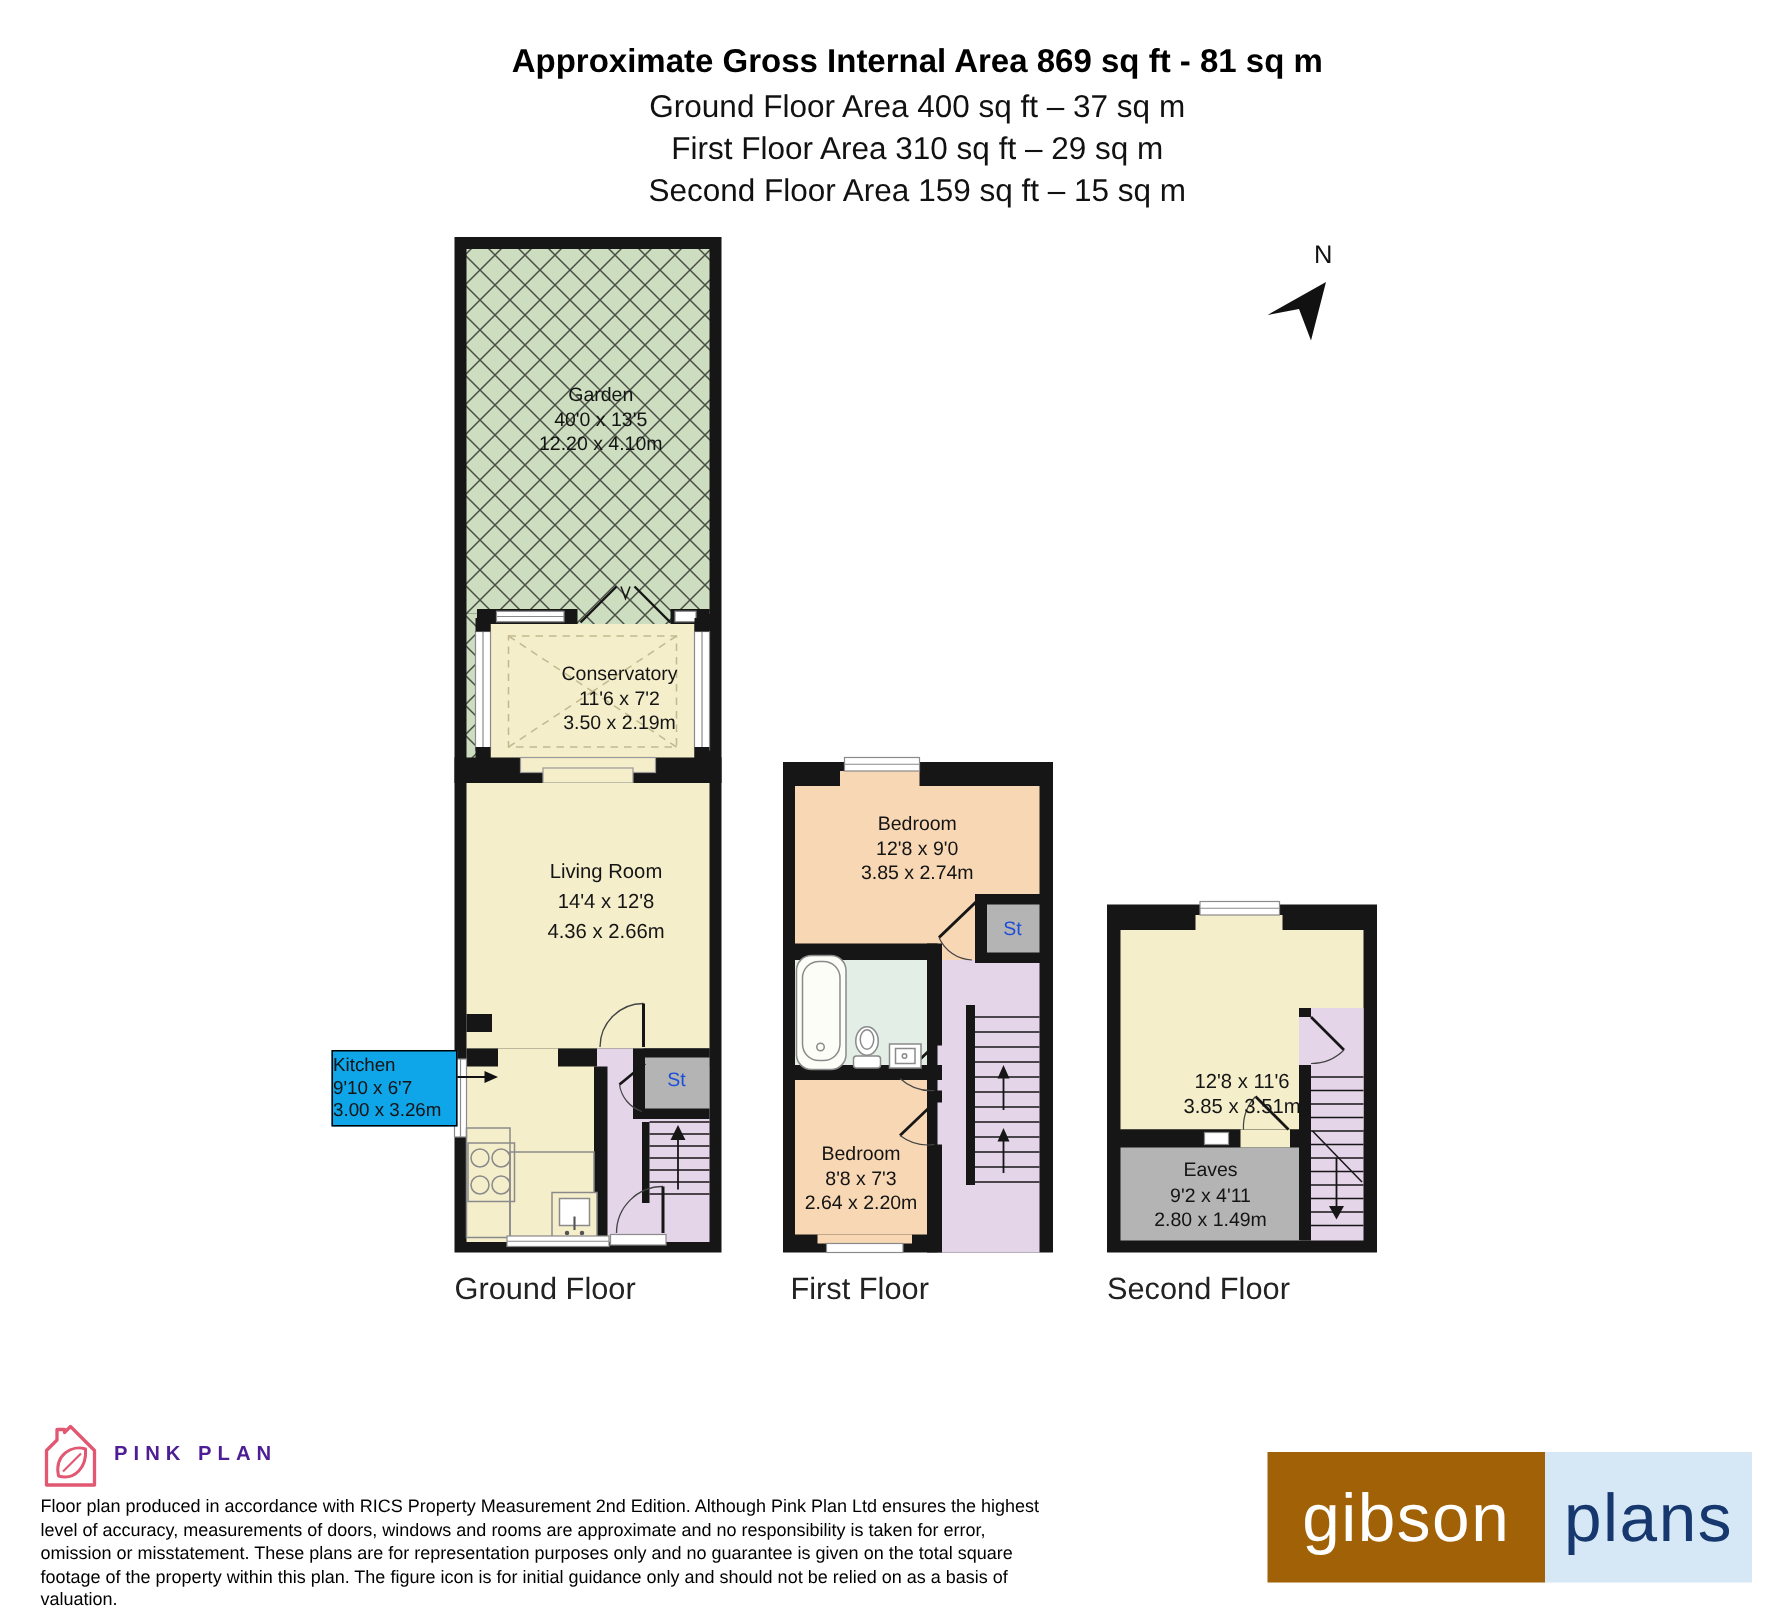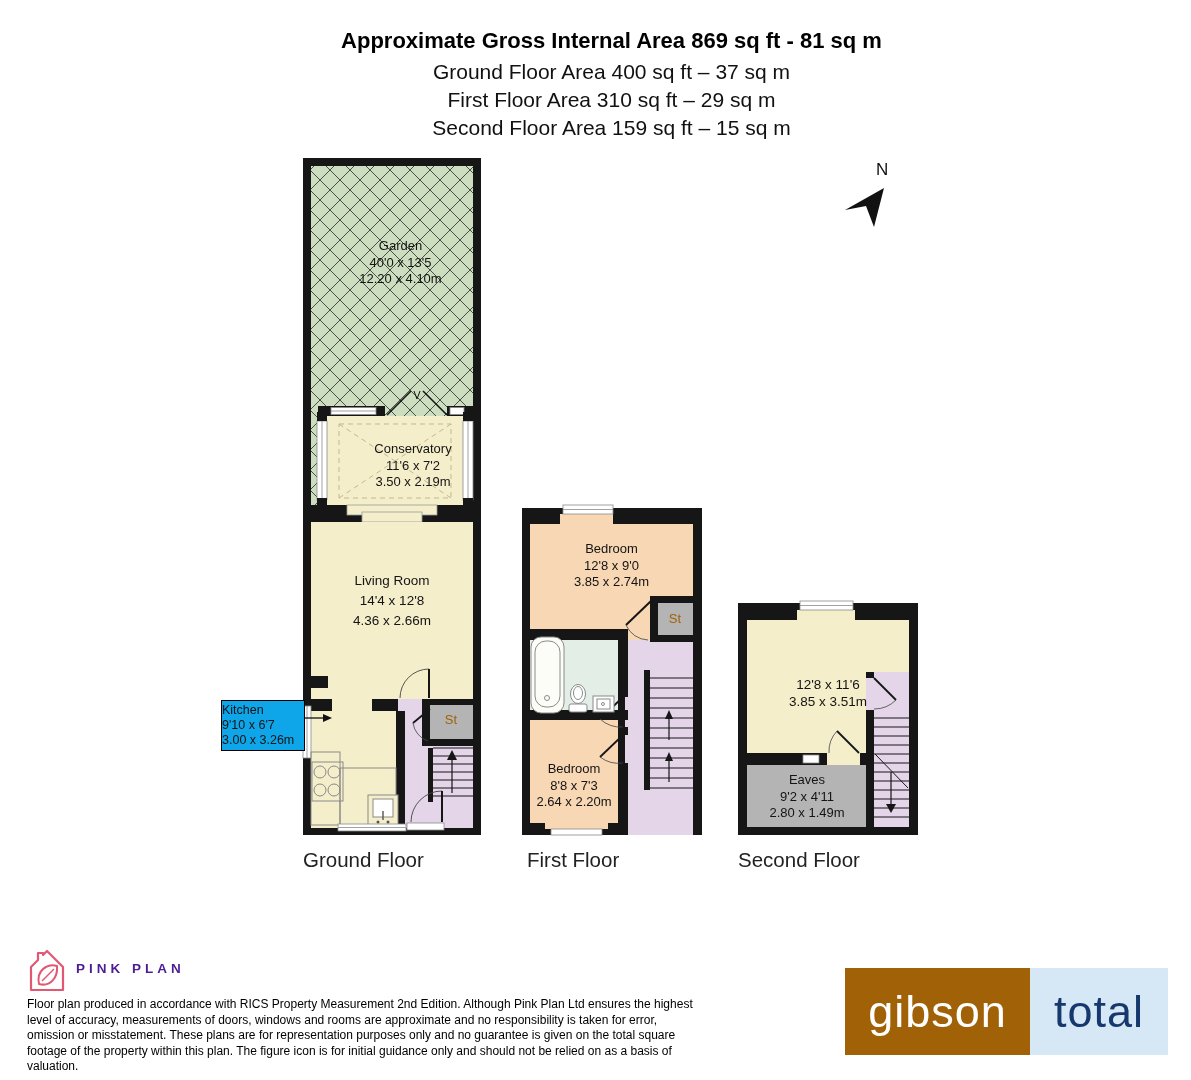--- a/index.html
+++ b/index.html
@@ -4,23 +4,23 @@
 <style>
   html,body{margin:0;padding:0;background:#fff;}
   body{width:1191px;height:1080px;position:relative;overflow:hidden;
        font-family:"Liberation Sans",sans-serif;color:#141414;}
   #plan-svg{position:absolute;left:0;top:0;}
   .hdr-title{position:absolute;left:16px;top:28px;width:1191px;text-align:center;
              font-size:22px;font-weight:bold;color:#000;}
   .hdr-sub{position:absolute;left:16px;width:1191px;text-align:center;
            font-size:21px;color:#111;}
   .room-label{position:absolute;text-align:center;font-size:13px;line-height:16.5px;color:#141414;}
-  .room-label.lg{font-size:13.5px;line-height:20px;}
-  .room-label.two{line-height:17px;font-size:13.5px;}
-  .st-label{position:absolute;text-align:center;font-size:13px;color:#a16207;}
+  .room-label.lg{font-size:13.5px;line-height:20px;padding-left:12px;}
+  .room-label.two{line-height:17px;font-size:13.5px;margin-top:36px;}
+  .st-label{position:absolute;text-align:center;font-size:13px;color:#1d4ed8;}
   .kitchen-box{position:absolute;left:221px;top:700px;width:82px;background:#0ea5e9;
                border:1.5px solid #000;text-align:left;font-size:12.5px;line-height:15px;
                padding:2px 0;}
   .floor-label{position:absolute;top:848px;font-size:20.5px;color:#222;}
   .north-n{position:absolute;left:876px;top:160px;font-size:17px;color:#111;}
   .pinkplan-text{position:absolute;left:76px;top:961px;font-size:13.5px;font-weight:bold;
                  letter-spacing:4px;color:#4c1d95;}
   .disclaimer{position:absolute;left:27px;top:997px;width:666px;font-size:12px;
               line-height:15.5px;color:#000;}
   .agency{position:absolute;left:845px;top:968px;height:87px;display:flex;}
@@ -245,21 +245,21 @@
       <polygon points="884,188 845,210 866,206 874,227" fill="#111"></polygon>
     </g>
 
     <g stroke="#e25872" fill="none" stroke-width="2.2" stroke-linejoin="round">
       <path d="M31,990 L31,967 L38,960 L38,953 L43,953 L43,955 L47,951 L63,967 L63,990 Z"></path>
       <path d="M39,984 C36,970 48,963 57,966 C58,978 50,987 39,984 Z" stroke-width="2"></path>
       <line x1="42" y1="981" x2="54" y2="969" stroke-width="1.4"></line>
     </g>
   </svg>
 
-  <div class="room-label" style="left:311px;top:238px;width:179px">
+  <div class="room-label" style="left:311px;top:255px;width:179px">
     <div>Garden</div>
     <div>40'0 x 13'5</div>
     <div>12.20 x 4.10m</div>
   </div>
 
   <div class="room-label" style="left:345px;top:441px;width:136px">
     <div>Conservatory</div>
     <div>11'6 x 7'2</div>
     <div>3.50 x 2.19m</div>
   </div>
@@ -308,16 +308,16 @@
   <div class="floor-label" style="left:738px">Second Floor</div>
 
   <div class="north-n">N</div>
 
   <div class="pinkplan-text">PINK PLAN</div>
 
   <div class="disclaimer">Floor plan produced in accordance with RICS Property Measurement 2nd Edition. Although Pink Plan Ltd ensures the highest level of accuracy, measurements of doors, windows and rooms are approximate and no responsibility is taken for error, omission or misstatement. These plans are for representation purposes only and no guarantee is given on the total square footage of the property within this plan. The figure icon is for initial guidance only and should not be relied on as a basis of valuation.</div>
 
   <div class="agency">
     <div class="left">gibson</div>
-    <div class="right">total</div>
+    <div class="right">plans</div>
   </div>
 
 </div>
 
 </body></html>

